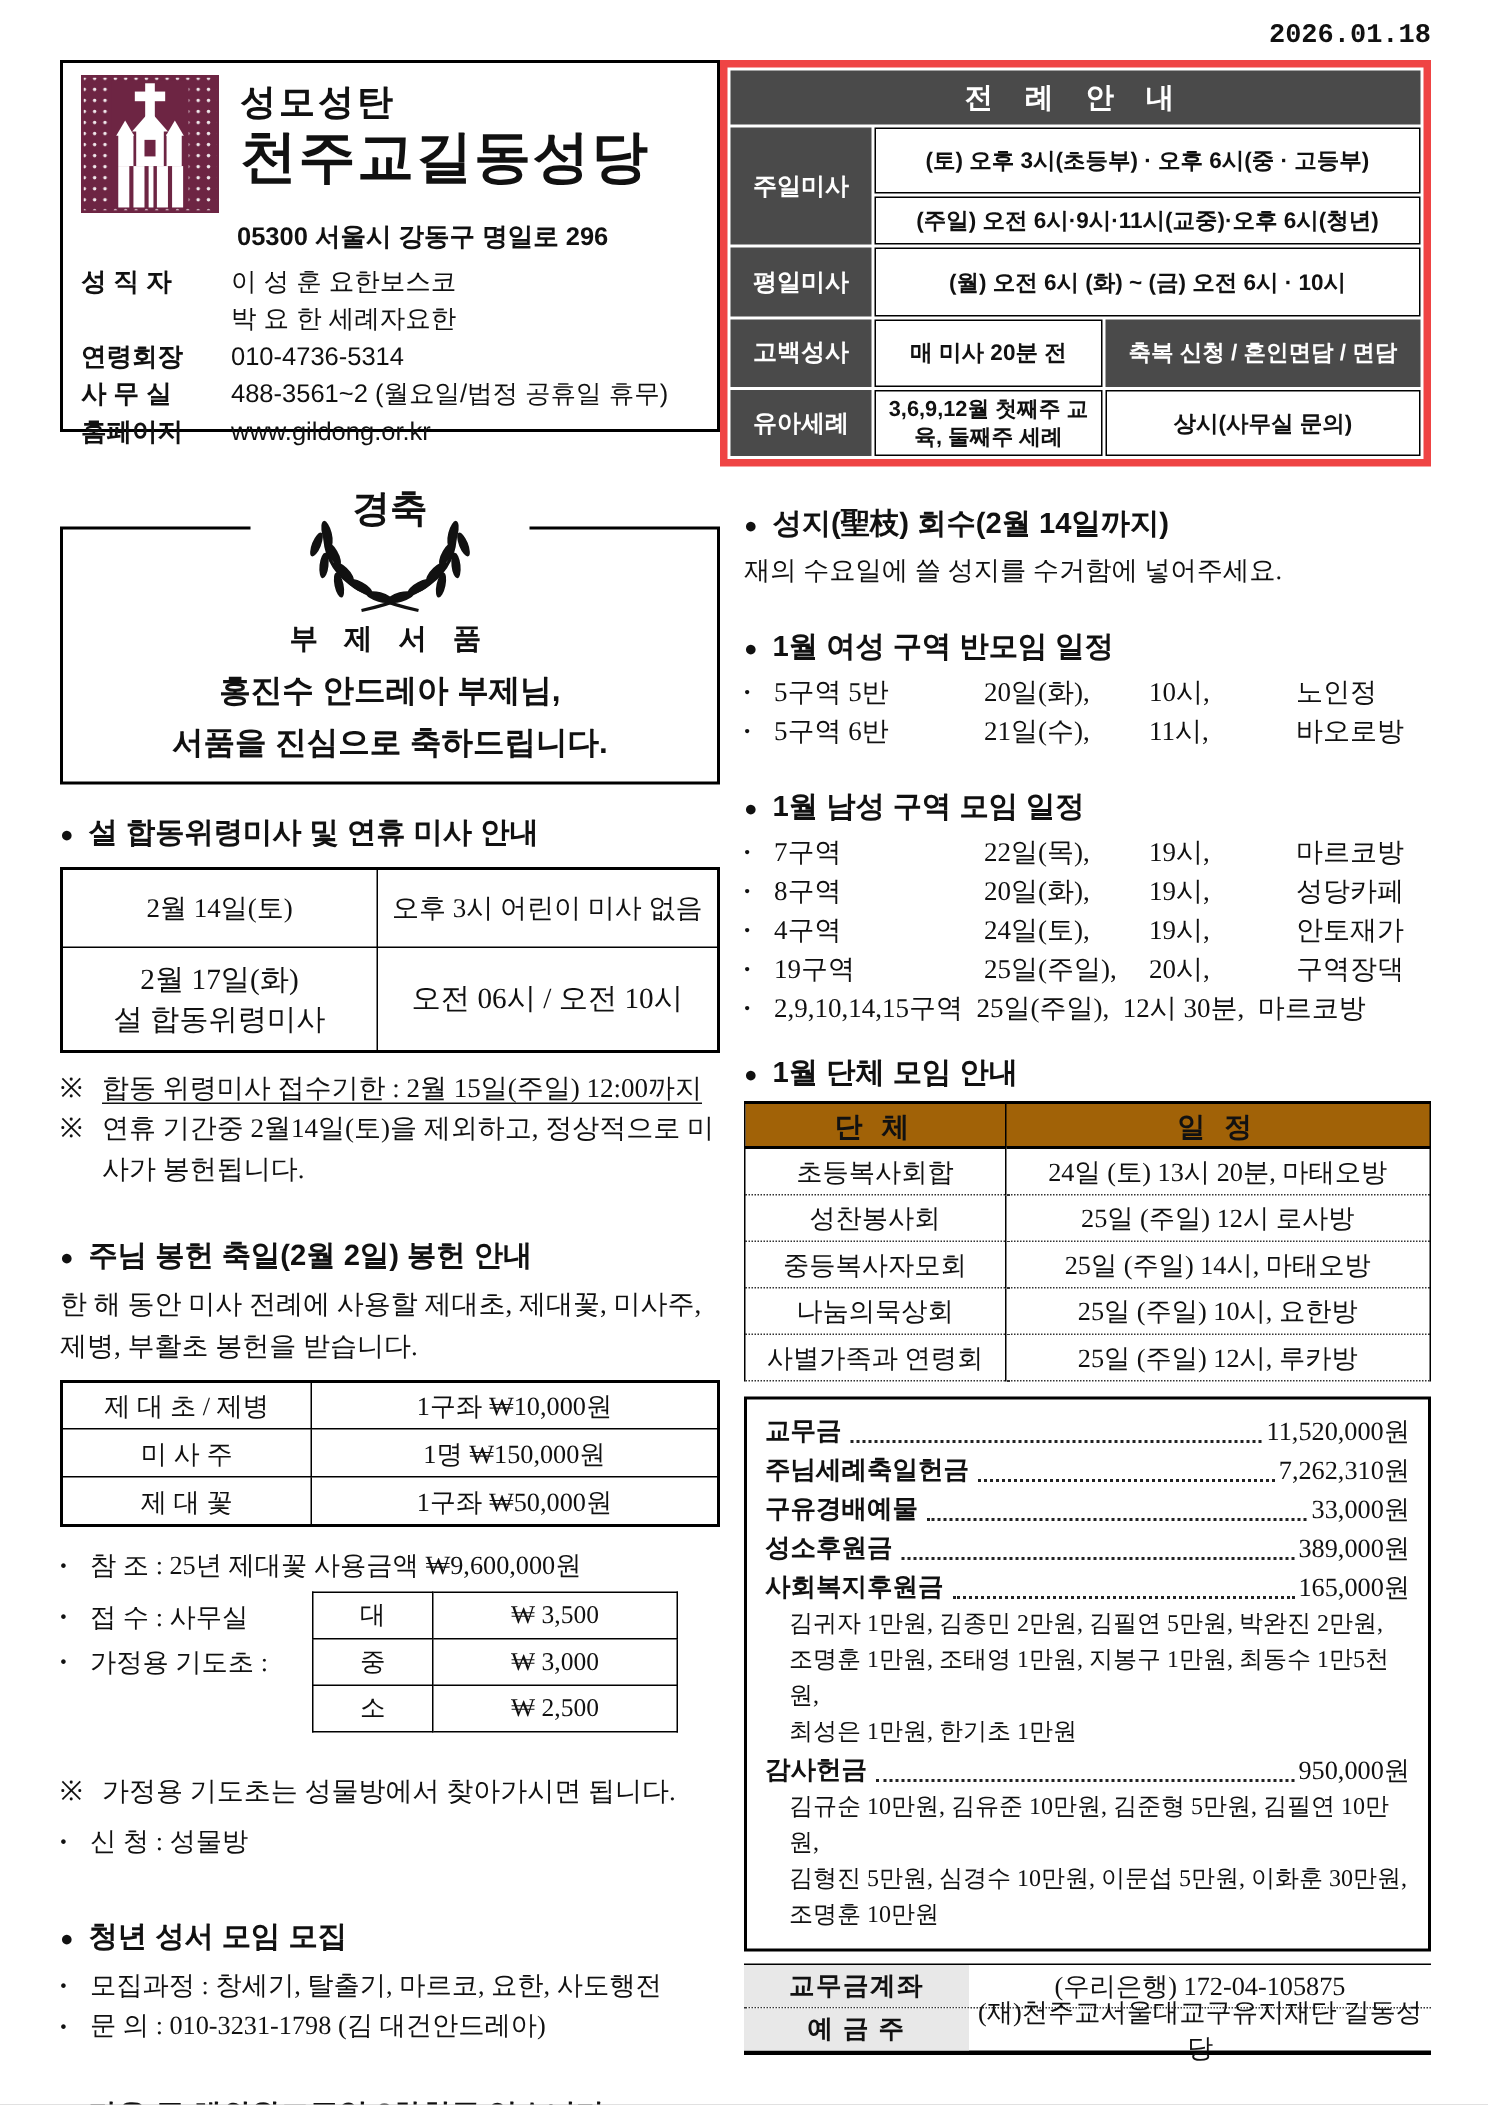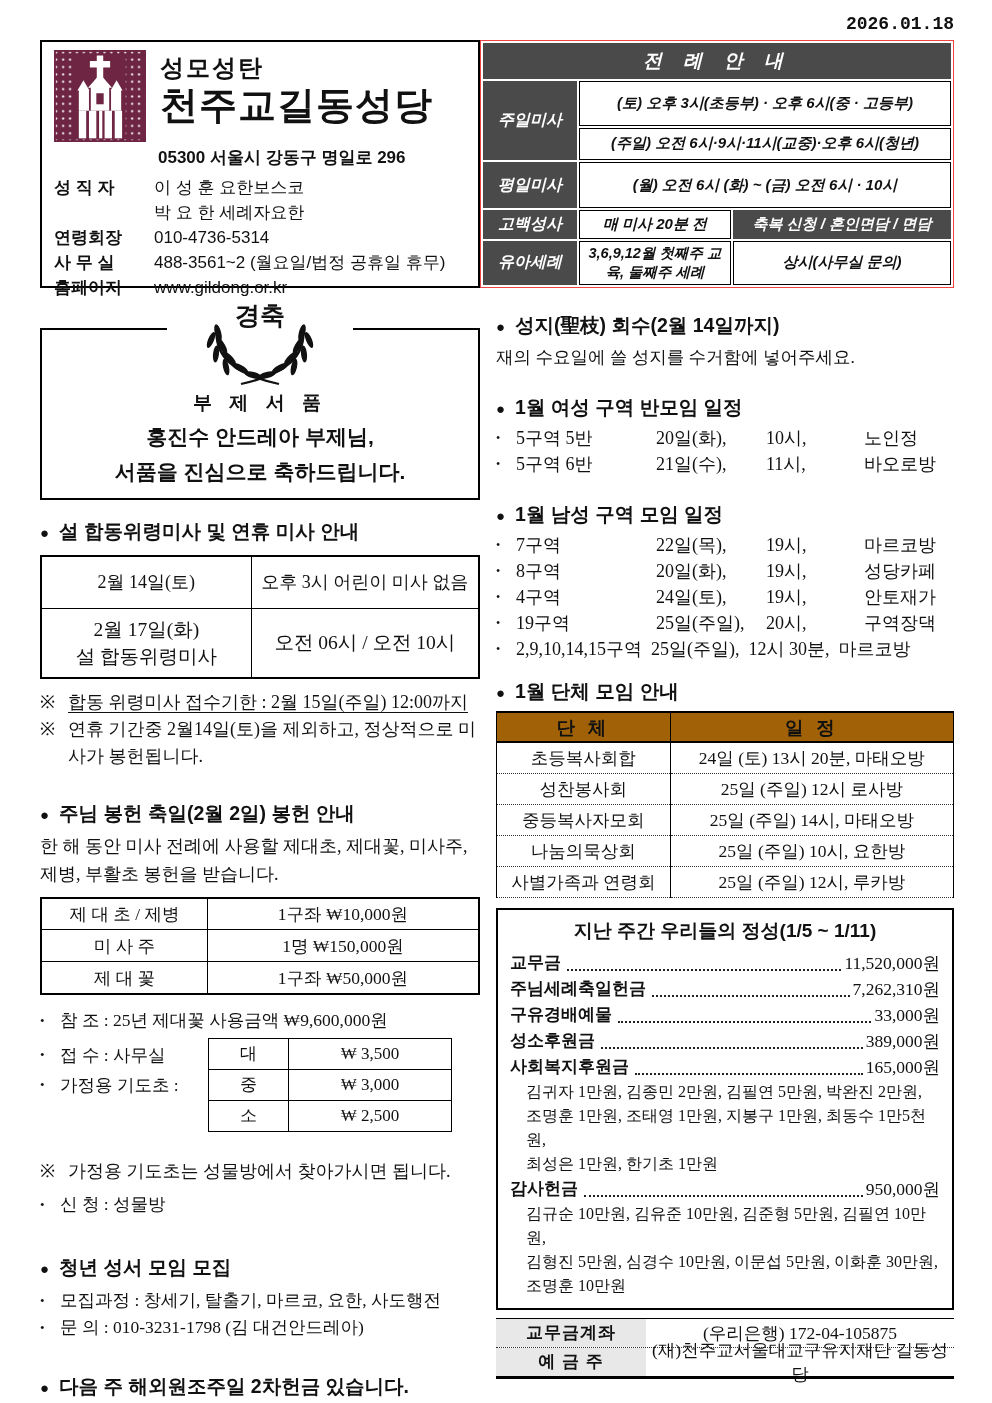--- a/index.html
+++ b/index.html
@@ -16,21 +16,21 @@
   .logo-svg { width: 92px; height: 92px; flex: 0 0 auto; }
   .titles { padding-top: 2px; }
   .tagline { font-family: "Liberation Sans", sans-serif; font-weight: 800; font-size: 24px; letter-spacing: 2px; }
   .church-name { font-family: "Liberation Sans", sans-serif; font-weight: 800; font-size: 38px; letter-spacing: 1px; line-height: 1.15; }
   .addr { font-family: "Liberation Sans", sans-serif; font-weight: 600; font-size: 17px; margin: 4px 0 6px 104px; }
   .info-line { display: flex; font-size: 17px; line-height: 25px; font-family: Liberation Sans, sans-serif; }
   .info-label { font-weight: 800; width: 100px; white-space: pre; flex: 0 0 auto; }
   .info-value { white-space: pre; }
 
   .mass-table { width: 474px; height: 248px; border-collapse: separate; border-spacing: 2px;
-                border: 1px solid #ef4444; table-layout: fixed; font-style: italic; }
+                border: 5px solid #ef4444; table-layout: fixed; }
   .mass-table td { text-align: center; vertical-align: middle; font-family: "Liberation Sans", sans-serif; }
   .mt-dark { background: #4a4a4a; color: #fff; font-weight: 700; font-size: 16px; }
   .mt-title { background: #4a4a4a; color: #fff; font-weight: 800; font-size: 19px; letter-spacing: 8px; height: 36px; }
   .mt-cell { border: 1px solid #000; font-weight: 700; font-size: 15px; padding: 2px 1px; }
 
   
   .columns { display: flex; gap: 16px; margin-top: 24px; }
   .col-left { width: 440px; flex: 0 0 auto; }
   .col-right { width: 458px; flex: 0 0 auto; }
 
@@ -184,21 +184,21 @@
         <td class="mt-dark" rowspan="2">주일미사</td>
         <td class="mt-cell" colspan="2">(토) 오후 3시(초등부) · 오후 6시(중 · 고등부)</td>
       </tr>
       <tr style="height:32px">
         <td class="mt-cell" colspan="2">(주일) 오전 6시·9시·11시(교중)·오후 6시(청년)</td>
       </tr>
       <tr style="height:46px">
         <td class="mt-dark">평일미사</td>
         <td class="mt-cell" colspan="2">(월) 오전 6시  (화) ~ (금) 오전 6시 · 10시</td>
       </tr>
-      <tr style="height:28px">
+      <tr style="height:45px">
         <td class="mt-dark">고백성사</td>
         <td class="mt-cell">매 미사 20분 전</td>
         <td class="mt-dark" style="font-size:15px">축복 신청 / 혼인면담 / 면담</td>
       </tr>
       <tr style="height:42px">
         <td class="mt-dark">유아세례</td>
         <td class="mt-cell" style="font-size:14.5px">3,6,9,12월 첫째주 교육, 둘째주 세례</td>
         <td class="mt-cell">상시(사무실 문의)</td>
       </tr>
     </tbody>
@@ -457,21 +457,20 @@
           <td>25일 (주일) 10시, 요한방</td>
         </tr>
         <tr>
           <td>사별가족과 연령회</td>
           <td>25일 (주일) 12시, 루카방</td>
         </tr>
       </tbody>
         </table>
 
       <div class="don-box">
-        <div class="don-title">지난 주간 우리들의 정성(1/5 ~ 1/11)</div>
         <div class="don-line">
           <span class="don-label">교무금</span>
           <span class="don-leader"></span>
           <span class="don-amount">11,520,000원</span>
         </div>
         <div class="don-line">
           <span class="don-label">주님세례축일헌금</span>
           <span class="don-leader"></span>
           <span class="don-amount">7,262,310원</span>
         </div>

